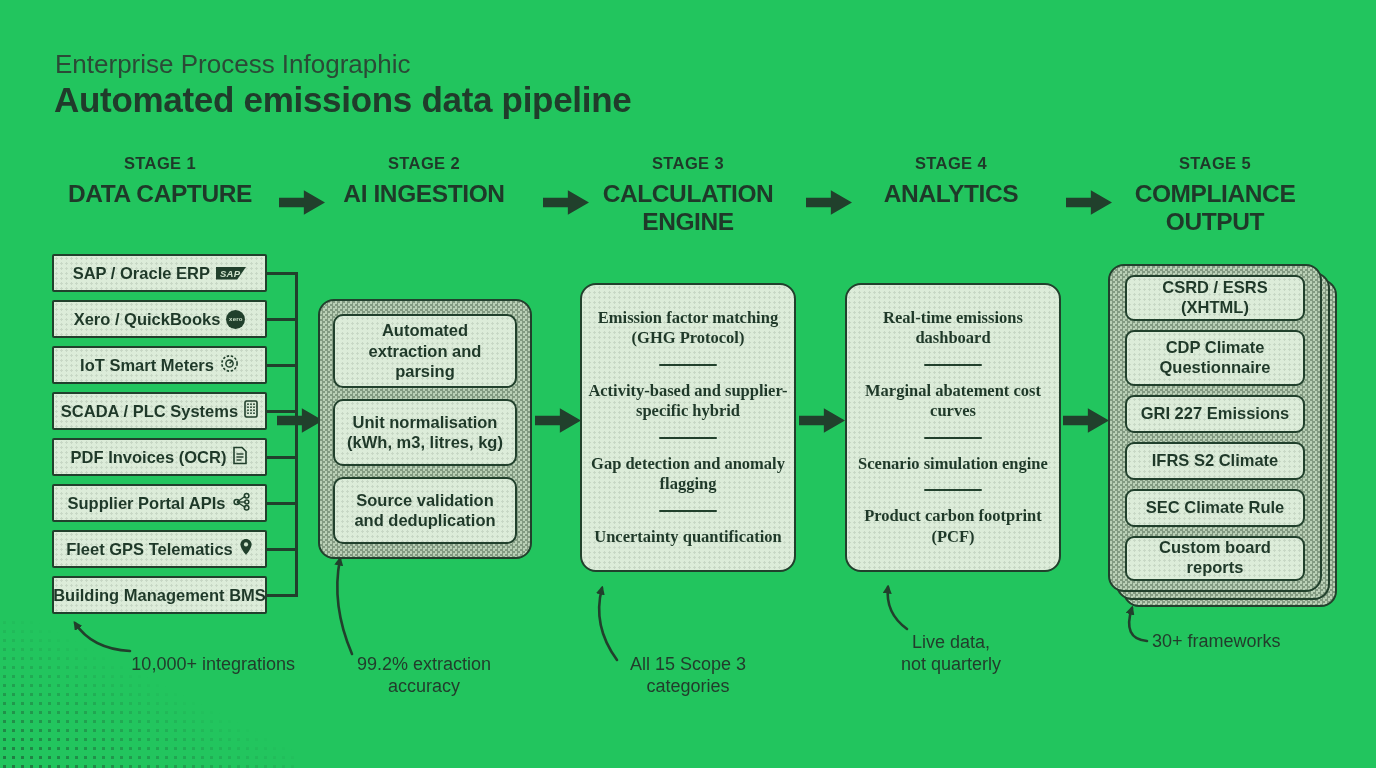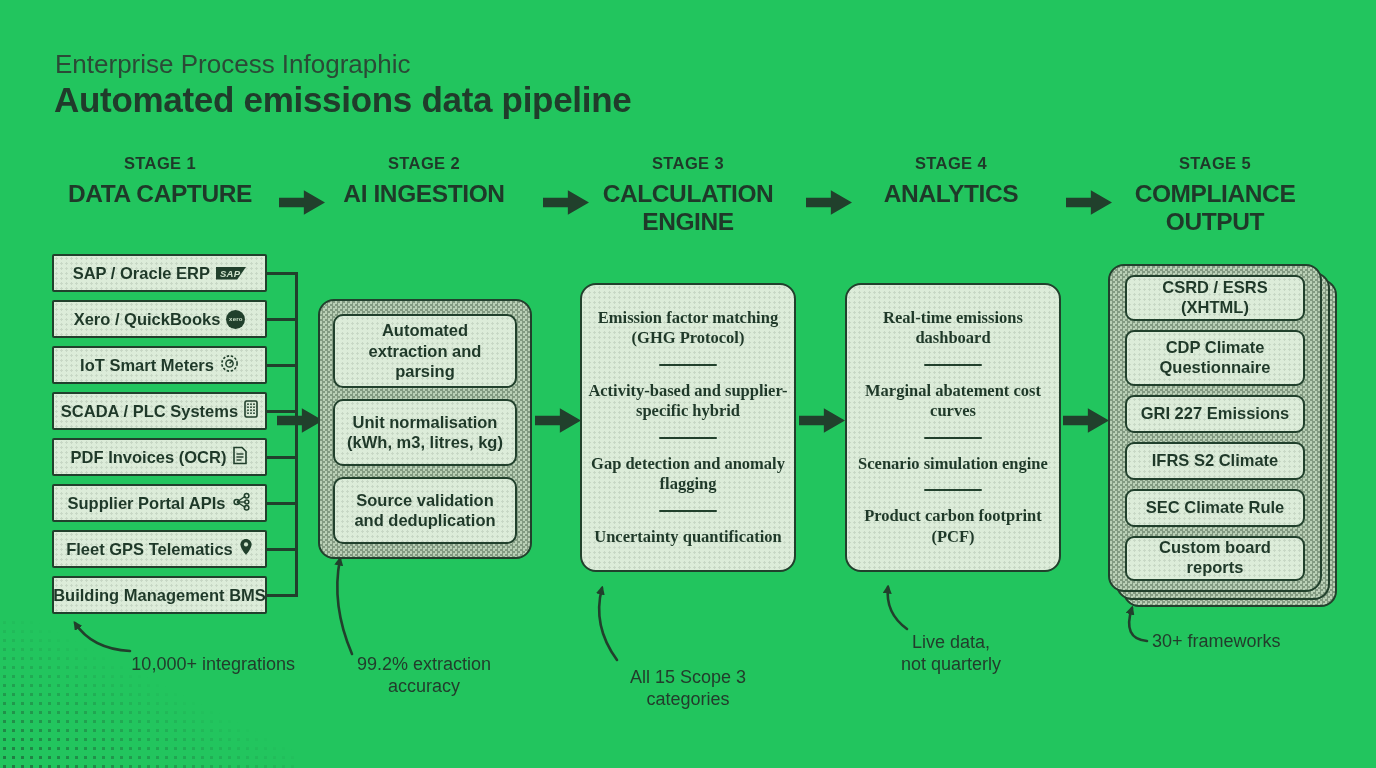--- a/index.html
+++ b/index.html
@@ -65,21 +65,21 @@
   .panel5{position:absolute;left:1108px;top:264px;width:214px;height:328px;box-sizing:border-box;
     border:2.6px solid #21402c;border-radius:16px;padding:9px 15px;display:flex;flex-direction:column;justify-content:space-between;gap:9px;}
   .out{border:2.2px solid #21402c;border-radius:9px;display:flex;align-items:center;justify-content:center;
     text-align:center;color:#1f3929;font-size:16.5px;font-weight:600;line-height:1.2;min-height:38px;padding:2px 6px;box-sizing:border-box;}
   .out-tall{min-height:56px;}
 
   
   .note{position:absolute;color:#223d2c;font-size:18px;font-weight:500;white-space:pre-line;text-align:center;line-height:1.22;}
   .n1{left:75px;top:654px;width:220px;text-align:right;}
   .n2{left:334px;top:654px;width:180px;}
-  .n3{left:598px;top:654px;width:180px;margin-top:13px;}
+  .n3{left:598px;top:654px;width:180px;}
   .n4{left:861px;top:632px;width:180px;}
   .n5{left:1152px;top:631px;width:200px;text-align:left;}
 
   .overlay{position:absolute;left:0;top:0;pointer-events:none;}
 
   
   .sap-badge{display:inline-block;background:#21402c;color:#cfe2cb;font-size:9.5px;font-weight:700;font-style:italic;
     line-height:13px;height:13px;padding:0 6px 0 4px;clip-path:polygon(0 0,100% 0,70% 100%,0 100%);letter-spacing:.3px;}
   .xero-badge{display:inline-flex;width:19px;height:19px;border-radius:50%;background:#21402c;color:#cfe2cb;
     font-size:6px;font-weight:700;align-items:center;justify-content:center;letter-spacing:.2px;}

